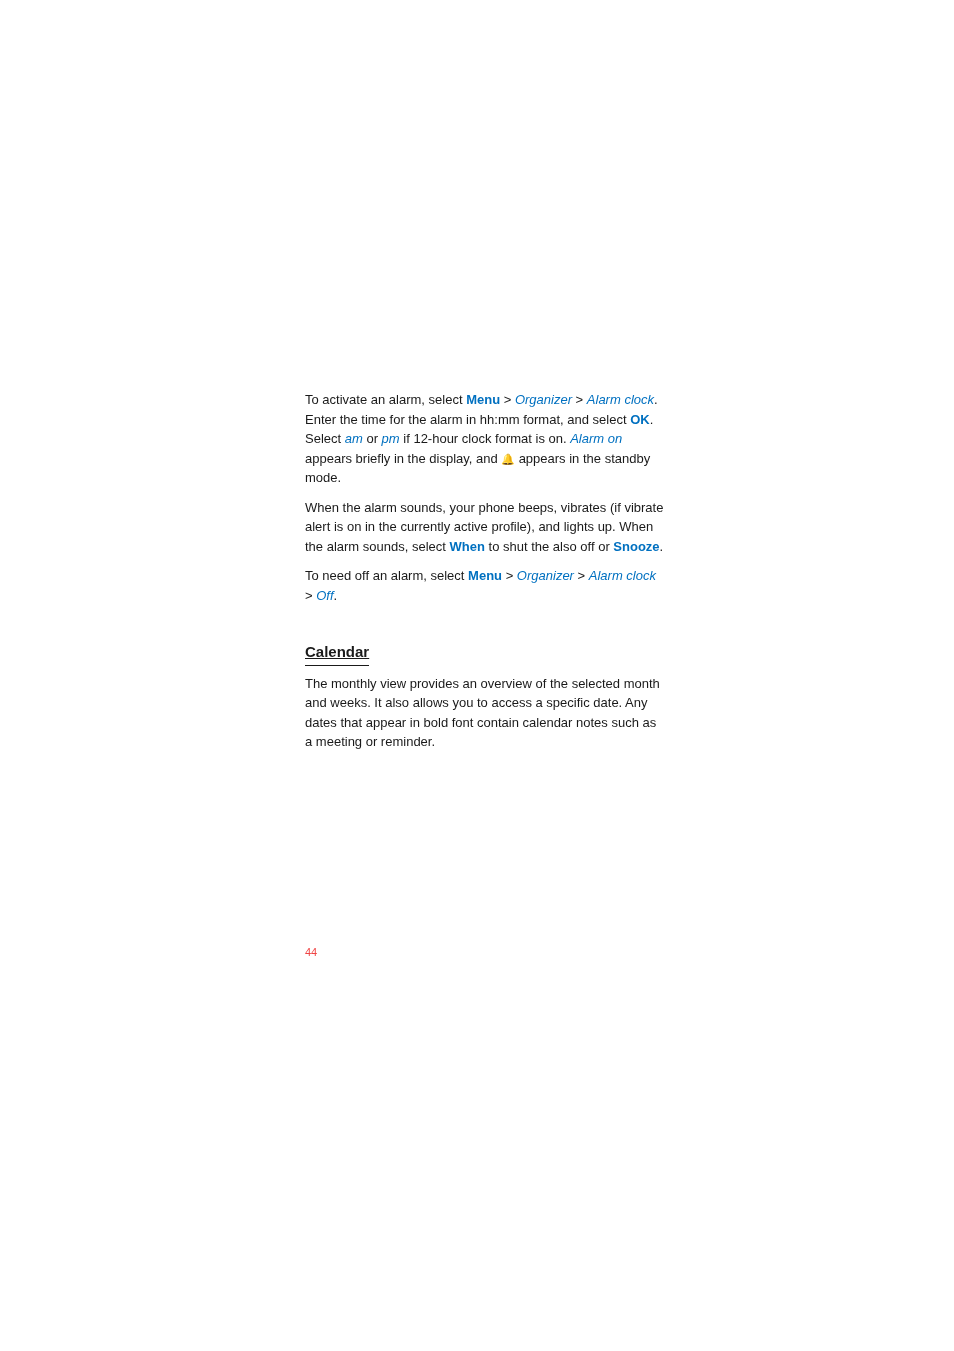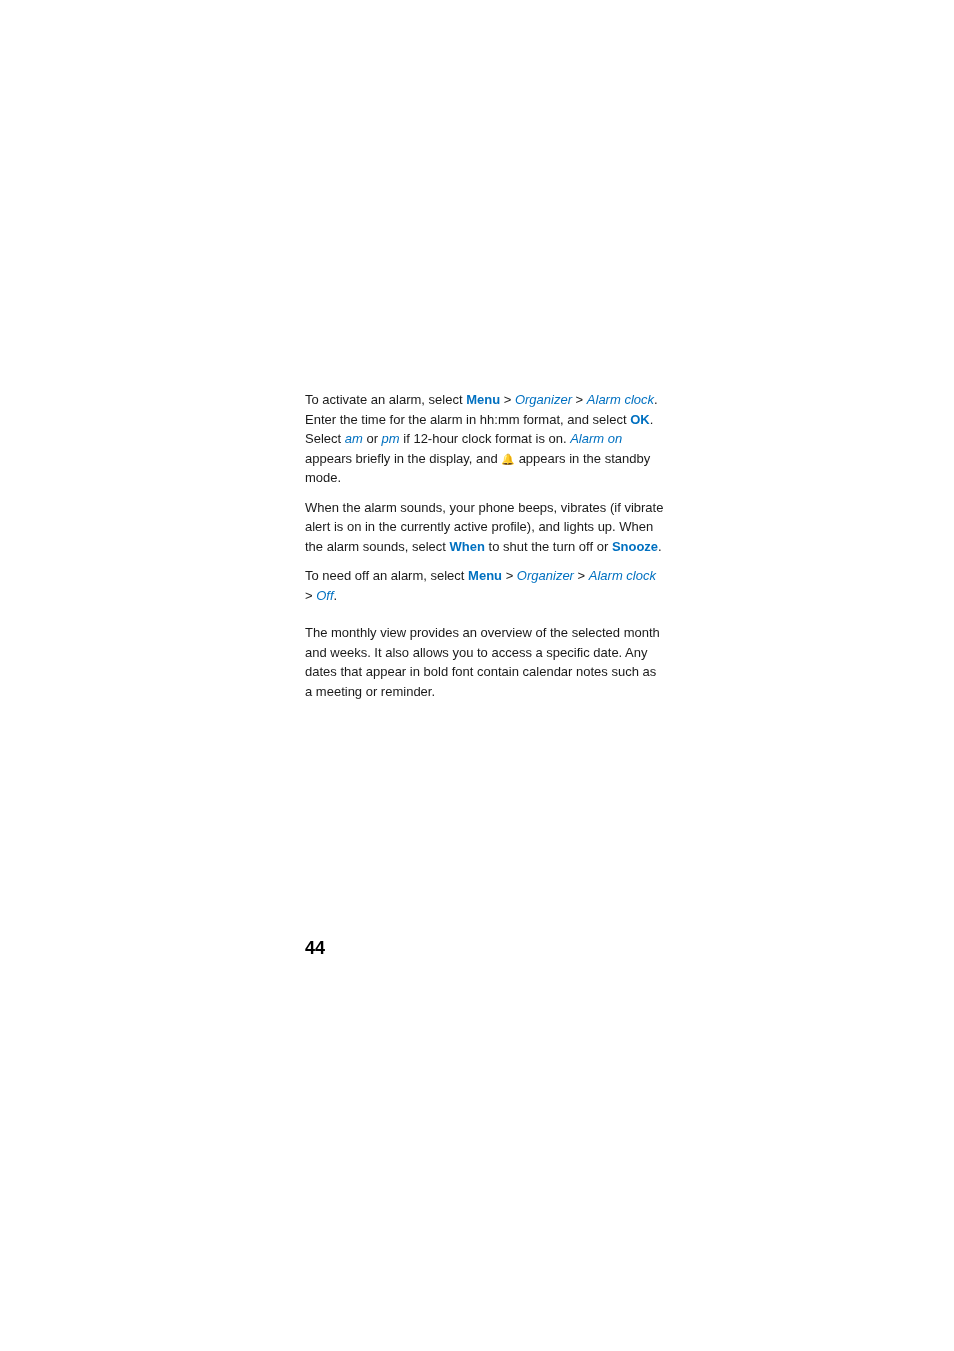--- a/index.html
+++ b/index.html
@@ -64,51 +64,53 @@
     }
 
     .calendar-section {
       margin-top: 18px;
     }
 
     .page-number {
       position: absolute;
       bottom: 390px;
       left: 305px;
-      font-size: 18px;
-      color: #000000;
-      font-weight: bold;
+      font-size: 11px;
+      color: #ef4444;
     }
 
     .alarm-icon {
       display: inline-block;
       font-size: 11px;
       vertical-align: middle;
     }
   </style>
 </head>
 <body>
 
 <div class="page-container">
 
   <div class="content-area">
 
     <p class="paragraph">
       <span>To activate an alarm, select </span><span class="bold-blue">Menu</span><span> &gt; </span><span class="link-italic">Organizer</span><span> &gt; </span><span class="link-italic">Alarm clock</span><span>. Enter the time for the alarm in hh:mm format, and select </span><span class="bold-blue">OK</span><span>. Select </span><span class="link-italic">am</span><span> or </span><span class="link-italic">pm</span><span> if 12-hour clock format is on. </span><span class="link-italic">Alarm on</span><span> appears briefly in the display, and </span><span class="alarm-icon">🔔</span><span> appears in the standby mode.</span>
     </p>
 
     <p class="paragraph">
-      <span>When the alarm sounds, your phone beeps, vibrates (if vibrate alert is on in the currently active profile), and lights up. When the alarm sounds, select </span><span class="bold-blue">When</span><span> to shut the turn off or </span><span class="bold-blue">Snooze</span><span>.</span>
+      <span>When the alarm sounds, your phone beeps, vibrates (if vibrate alert is on in the currently active profile), and lights up. When the alarm sounds, select </span><span class="bold-blue">When</span><span> to shut the also off or </span><span class="bold-blue">Snooze</span><span>.</span>
     </p>
 
     <p class="paragraph">
       <span>To need off an alarm, select </span><span class="bold-blue">Menu</span><span> &gt; </span><span class="link-italic">Organizer</span><span> &gt; </span><span class="link-italic">Alarm clock</span><span> &gt; </span><span class="link-italic">Off</span><span>.</span>
     </p>
 
     <div class="calendar-section">
+      <div>
+        <span class="section-heading">Calendar</span>
+      </div>
 
 
       <p class="paragraph">The monthly view provides an overview of the selected month and weeks. It also allows you to access a specific date. Any dates that appear in bold font contain calendar notes such as a meeting or reminder.</p>
     </div>
 
   </div>
 
   <div class="page-number">44</div>
 
 </div>

